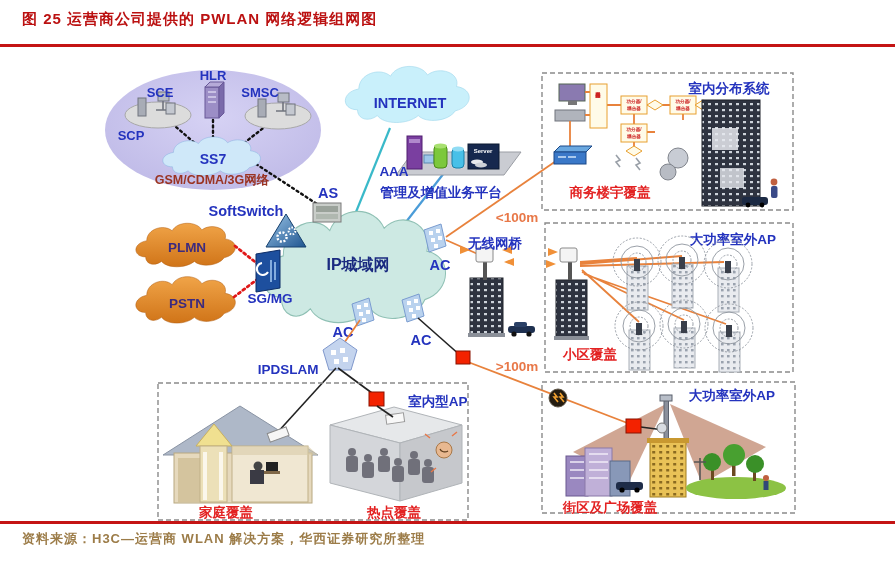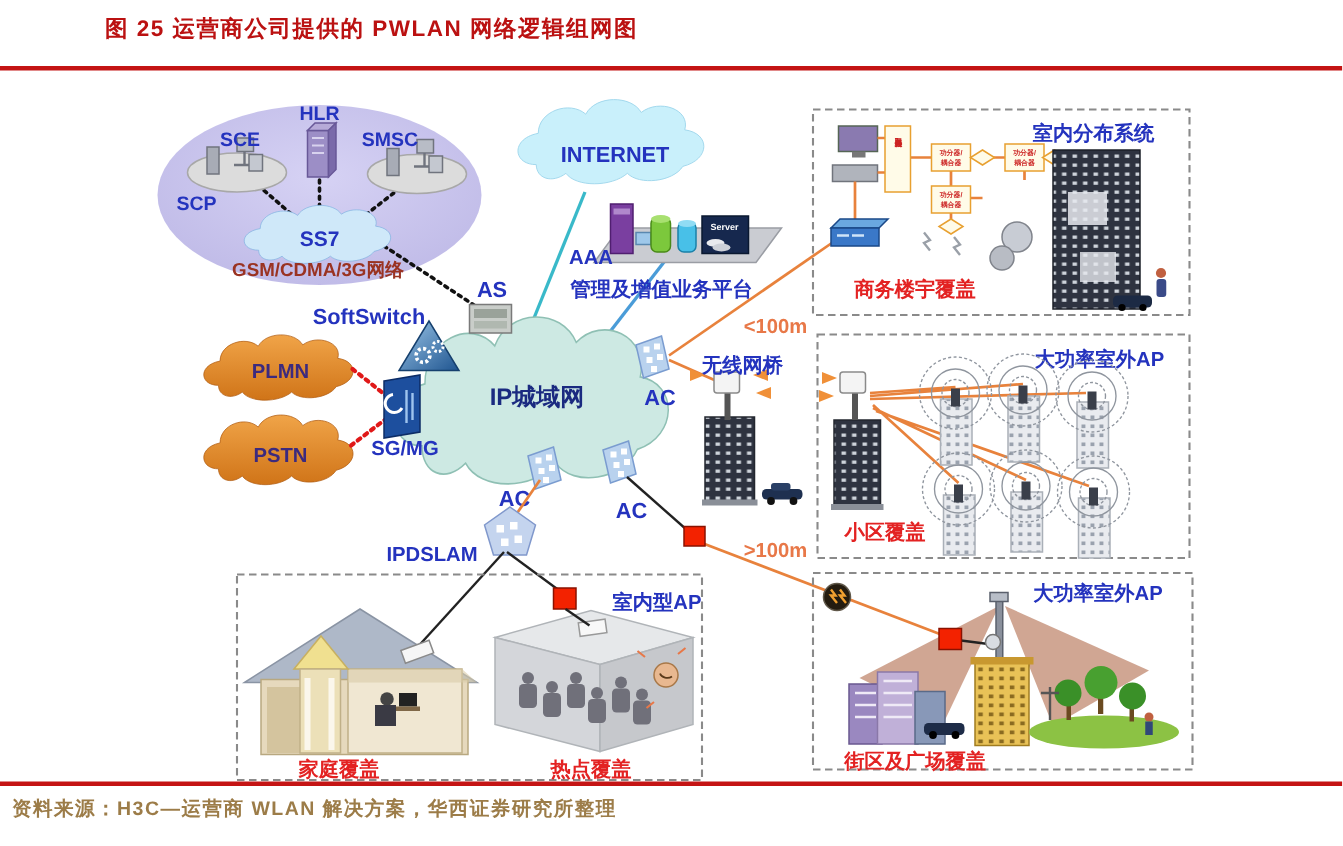--- a/index.html
+++ b/index.html
@@ -1,21 +1,21 @@
 <!DOCTYPE html>
 <html><head>
 <meta charset="utf-8">
 <style>
   html,body{margin:0;padding:0;background:#fff;}
   #page{position:relative;width:895px;height:564px;background:#ffffff;overflow:hidden;
         font-family:"Liberation Sans","DejaVu Sans",sans-serif;}
-  #fig-title{position:absolute;left:22px;top:10px;font-size:15px;font-weight:bold;color:#bb1111;letter-spacing:1px;margin-left:48px;}
+  #fig-title{position:absolute;left:22px;top:10px;font-size:15px;font-weight:bold;color:#bb1111;letter-spacing:1px;}
   #rule-top{position:absolute;left:0;top:44px;width:895px;height:3px;background:#c41414;}
   #rule-bottom{position:absolute;left:0;top:521px;width:895px;height:3px;background:#c41414;}
-  #source-line{position:absolute;left:8px;top:530px;font-size:13px;font-weight:bold;color:#9c7c48;letter-spacing:1px;}
+  #source-line{position:absolute;left:22px;top:530px;font-size:13px;font-weight:bold;color:#9c7c48;letter-spacing:1px;}
   #watermark{position:absolute;right:8px;top:526px;font-size:24px;font-weight:bold;color:#fbfbfb;
              text-shadow:1.5px 1.5px 1px #4a4a4a,-0.5px -0.5px 1px #9a9a9a;letter-spacing:1px;}
   svg{position:absolute;left:0;top:0;}
   text{font-family:"Liberation Sans","DejaVu Sans",sans-serif;}
   .t-blue{fill:#2433be;font-weight:bold;}
   .t-navy{fill:#1a2a80;font-weight:bold;}
   .t-red{fill:#e32222;font-weight:bold;}
   .t-darkred{fill:#9a3322;font-weight:bold;}
   .t-orange{fill:#e87848;font-weight:bold;}
   .t-purple{fill:#3c2a7e;font-weight:bold;}

